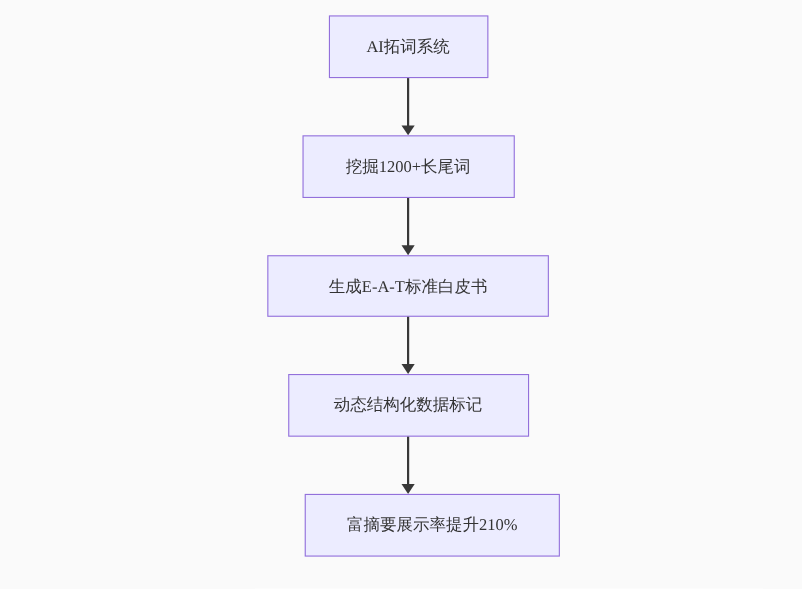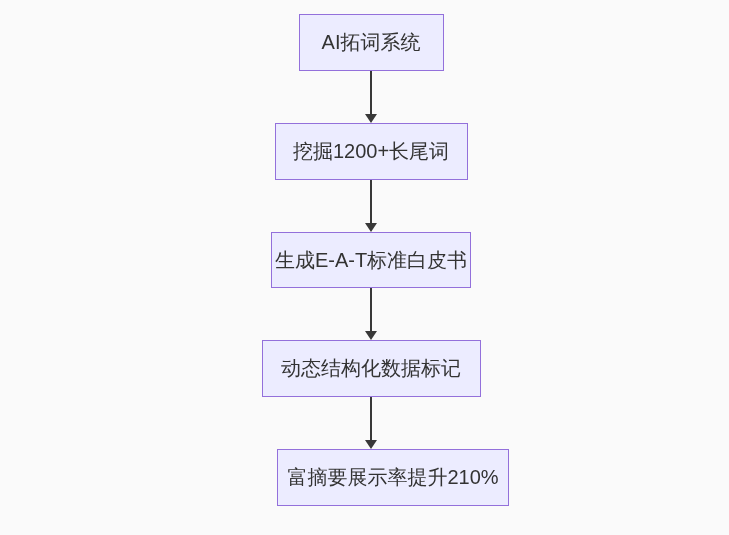--- a/index.html
+++ b/index.html
@@ -24,29 +24,30 @@
     align-items: center;
   }
   .node {
     box-sizing: border-box;
     height: 57px;
     background: var(--node-fill, #ECECFF);
     border: 1px solid var(--node-border, #9370DB);
     display: flex;
     align-items: center;
     justify-content: center;
-    font-size: 20px;
+    font-size: 15px;
     color: var(--node-text, #333333);
     white-space: nowrap;
     flex: 0 0 auto;
+    font-family: Liberation Serif, serif;
   }
   
   .node.n1 { width: 145px; }
   .node.n2 { width: 193px; }
-  .node.n3 { width: 200px; height: 56px; }
+  .node.n3 { width: 256px; height: 56px; }
   .node.n4 { width: 219px; text-align: right; }
   .node.n5 { width: 232px; margin-left: 44px; }
   .connector {
     height: 52px;
     display: flex;
     flex-direction: column;
     align-items: center;
     flex: 0 0 auto;
   }
   .connector .line {

